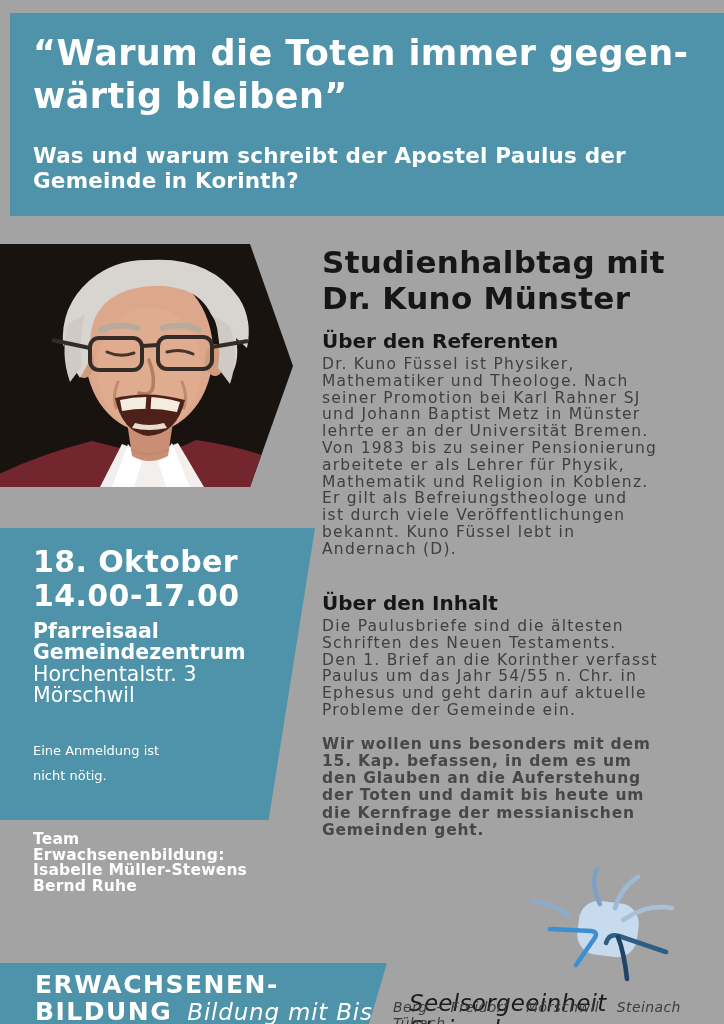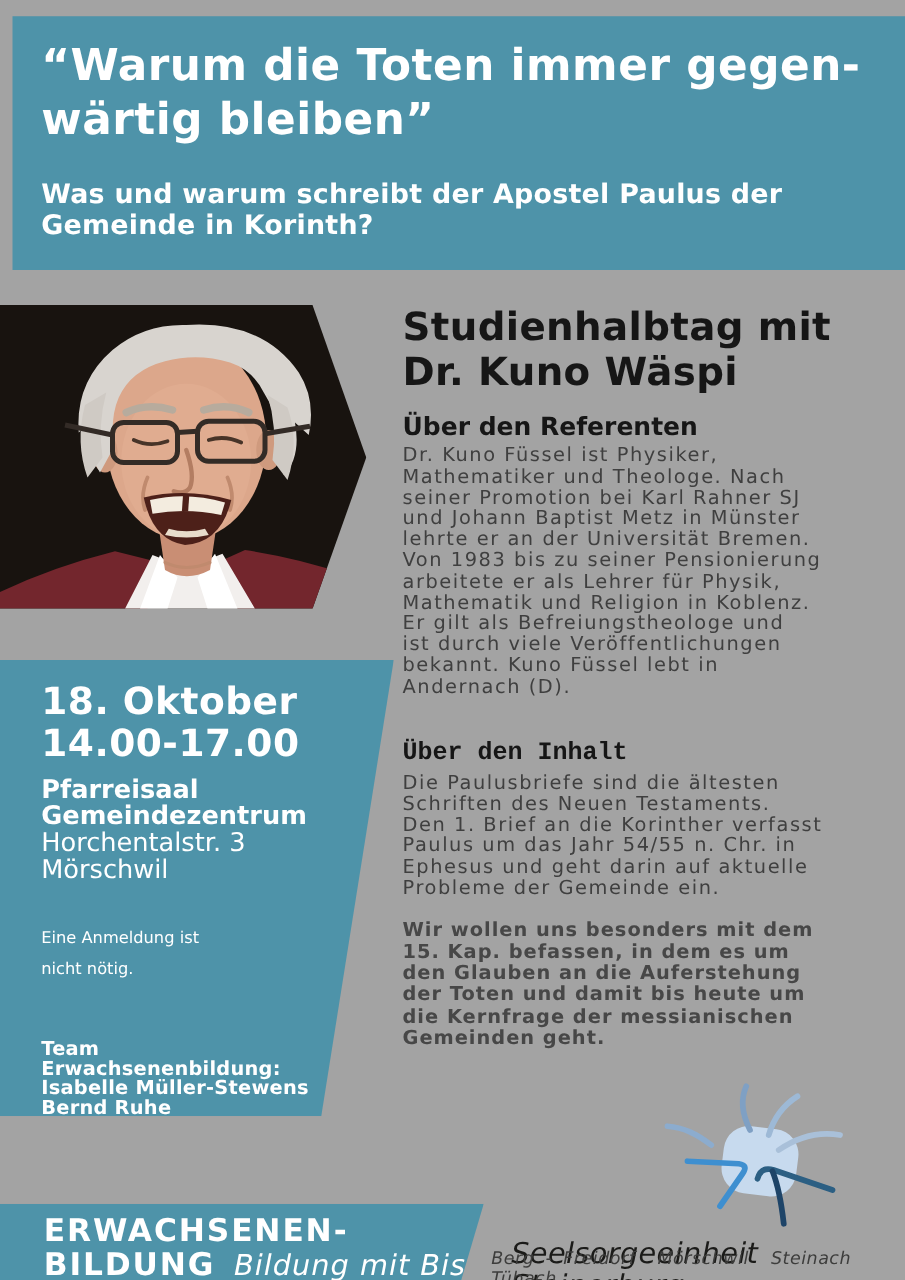--- a/index.html
+++ b/index.html
@@ -27,29 +27,29 @@
 
   
   .col-right{position:absolute;left:322px;top:244px;width:396px;color:#161616;}
   .main-heading{margin:0;font-size:31px;line-height:36px;font-weight:800;letter-spacing:.3px;}
   .sec-heading{margin:13px 0 0 0;font-size:20px;line-height:24px;font-weight:800;}
   .body-text{
     margin:3px 0 0 0;font-size:15.5px;line-height:16.8px;font-weight:400;
     letter-spacing:1.25px;color:#3F3F3F;
   }
   .inhalt{position:absolute;left:322px;top:591px;width:396px;color:#161616;}
-  .inhalt .sec-heading{margin-top:0;font-family:Liberation Mono, monospace;}
+  .inhalt .sec-heading{margin-top:0;}
   .emphasis{
     margin:17px 0 0 0;font-size:15.5px;line-height:17.2px;font-weight:800;
     letter-spacing:.8px;color:#474747;
   }
 
   
   .event-box{
-    position:absolute;left:0;top:528px;width:316px;height:365px;background:#4E93A9;
+    position:absolute;left:0;top:528px;width:316px;height:292px;background:#4E93A9;
     -webkit-clip-path:polygon(0 0,315px 0,257px 365px,0 365px);
     clip-path:polygon(0 0,315px 0,257px 365px,0 365px);
     box-sizing:border-box;padding:17px 0 0 33px;color:#ffffff;
   }
   .ev-datetime{margin:0;font-size:30px;line-height:33.5px;font-weight:800;letter-spacing:.4px;}
   .ev-venue{margin:9px 0 0 0;font-size:20.5px;line-height:21px;font-weight:800;}
   .ev-address{margin:1px 0 0 0;font-size:20.5px;line-height:21.3px;font-weight:400;}
   .ev-note{margin:31px 0 0 0;font-size:13px;line-height:25px;font-weight:400;}
   .ev-team{margin:44px 0 0 0;font-size:15.5px;line-height:15.9px;font-weight:800;letter-spacing:.2px;}
 
@@ -141,21 +141,21 @@
         <rect x="146" y="152" width="5" height="13" fill="#4d2019" transform="rotate(4 148 158)"></rect>
         <path d="M132,184 Q149,188 167,184 L164,179 Q149,183 135,179 Z" fill="#e8dccb"></path>
 
         <path d="M132,206 Q149,214 168,206" stroke="#c08a6e" stroke-width="2.5" fill="none" stroke-linecap="round"></path>
       </g>
     </svg>
   </div>
 
   <section class="col-right">
     <h2 class="main-heading ml">Studienhalbtag mit
-Dr. Kuno Wäspi</h2>
+Dr. Kuno Münster</h2>
     <h3 class="sec-heading">Über den Referenten</h3>
     <p class="body-text ml">Dr. Kuno Füssel ist Physiker,
 Mathematiker und Theologe. Nach
 seiner Promotion bei Karl Rahner SJ
 und Johann Baptist Metz in Münster
 lehrte er an der Universität Bremen.
 Von 1983 bis zu seiner Pensionierung
 arbeitete er als Lehrer für Physik,
 Mathematik und Religion in Koblenz.
 Er gilt als Befreiungstheologe und

